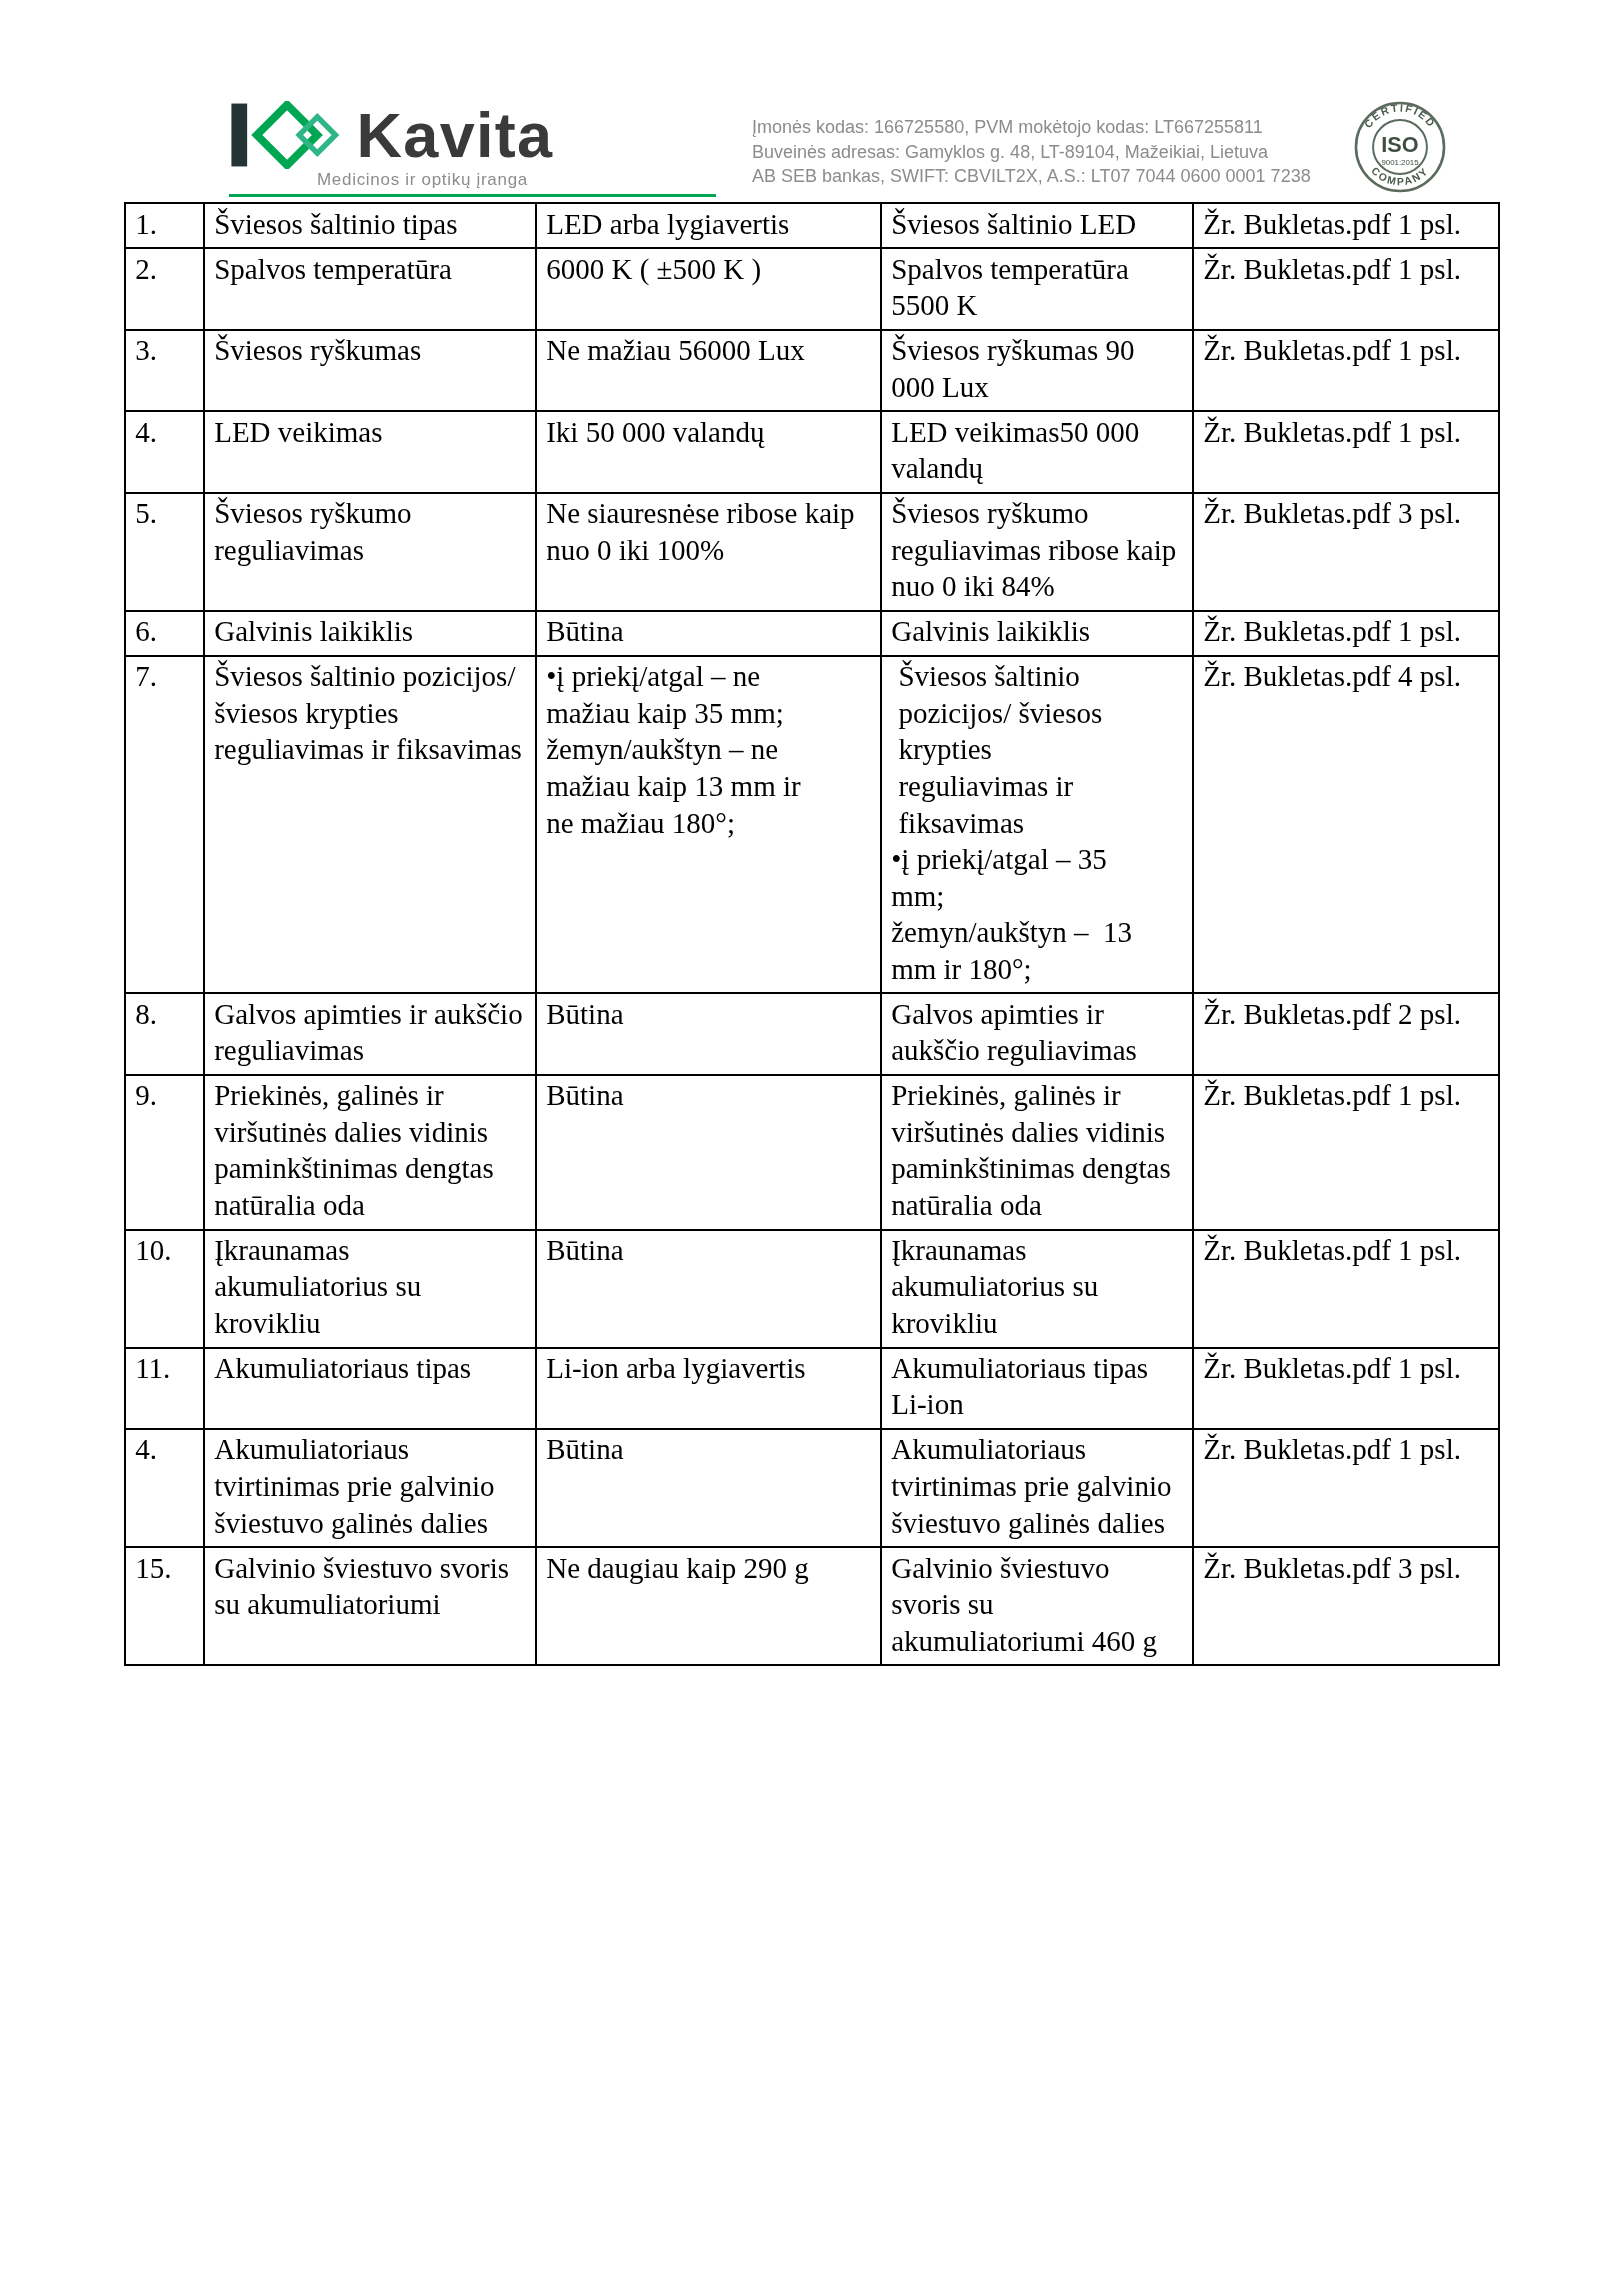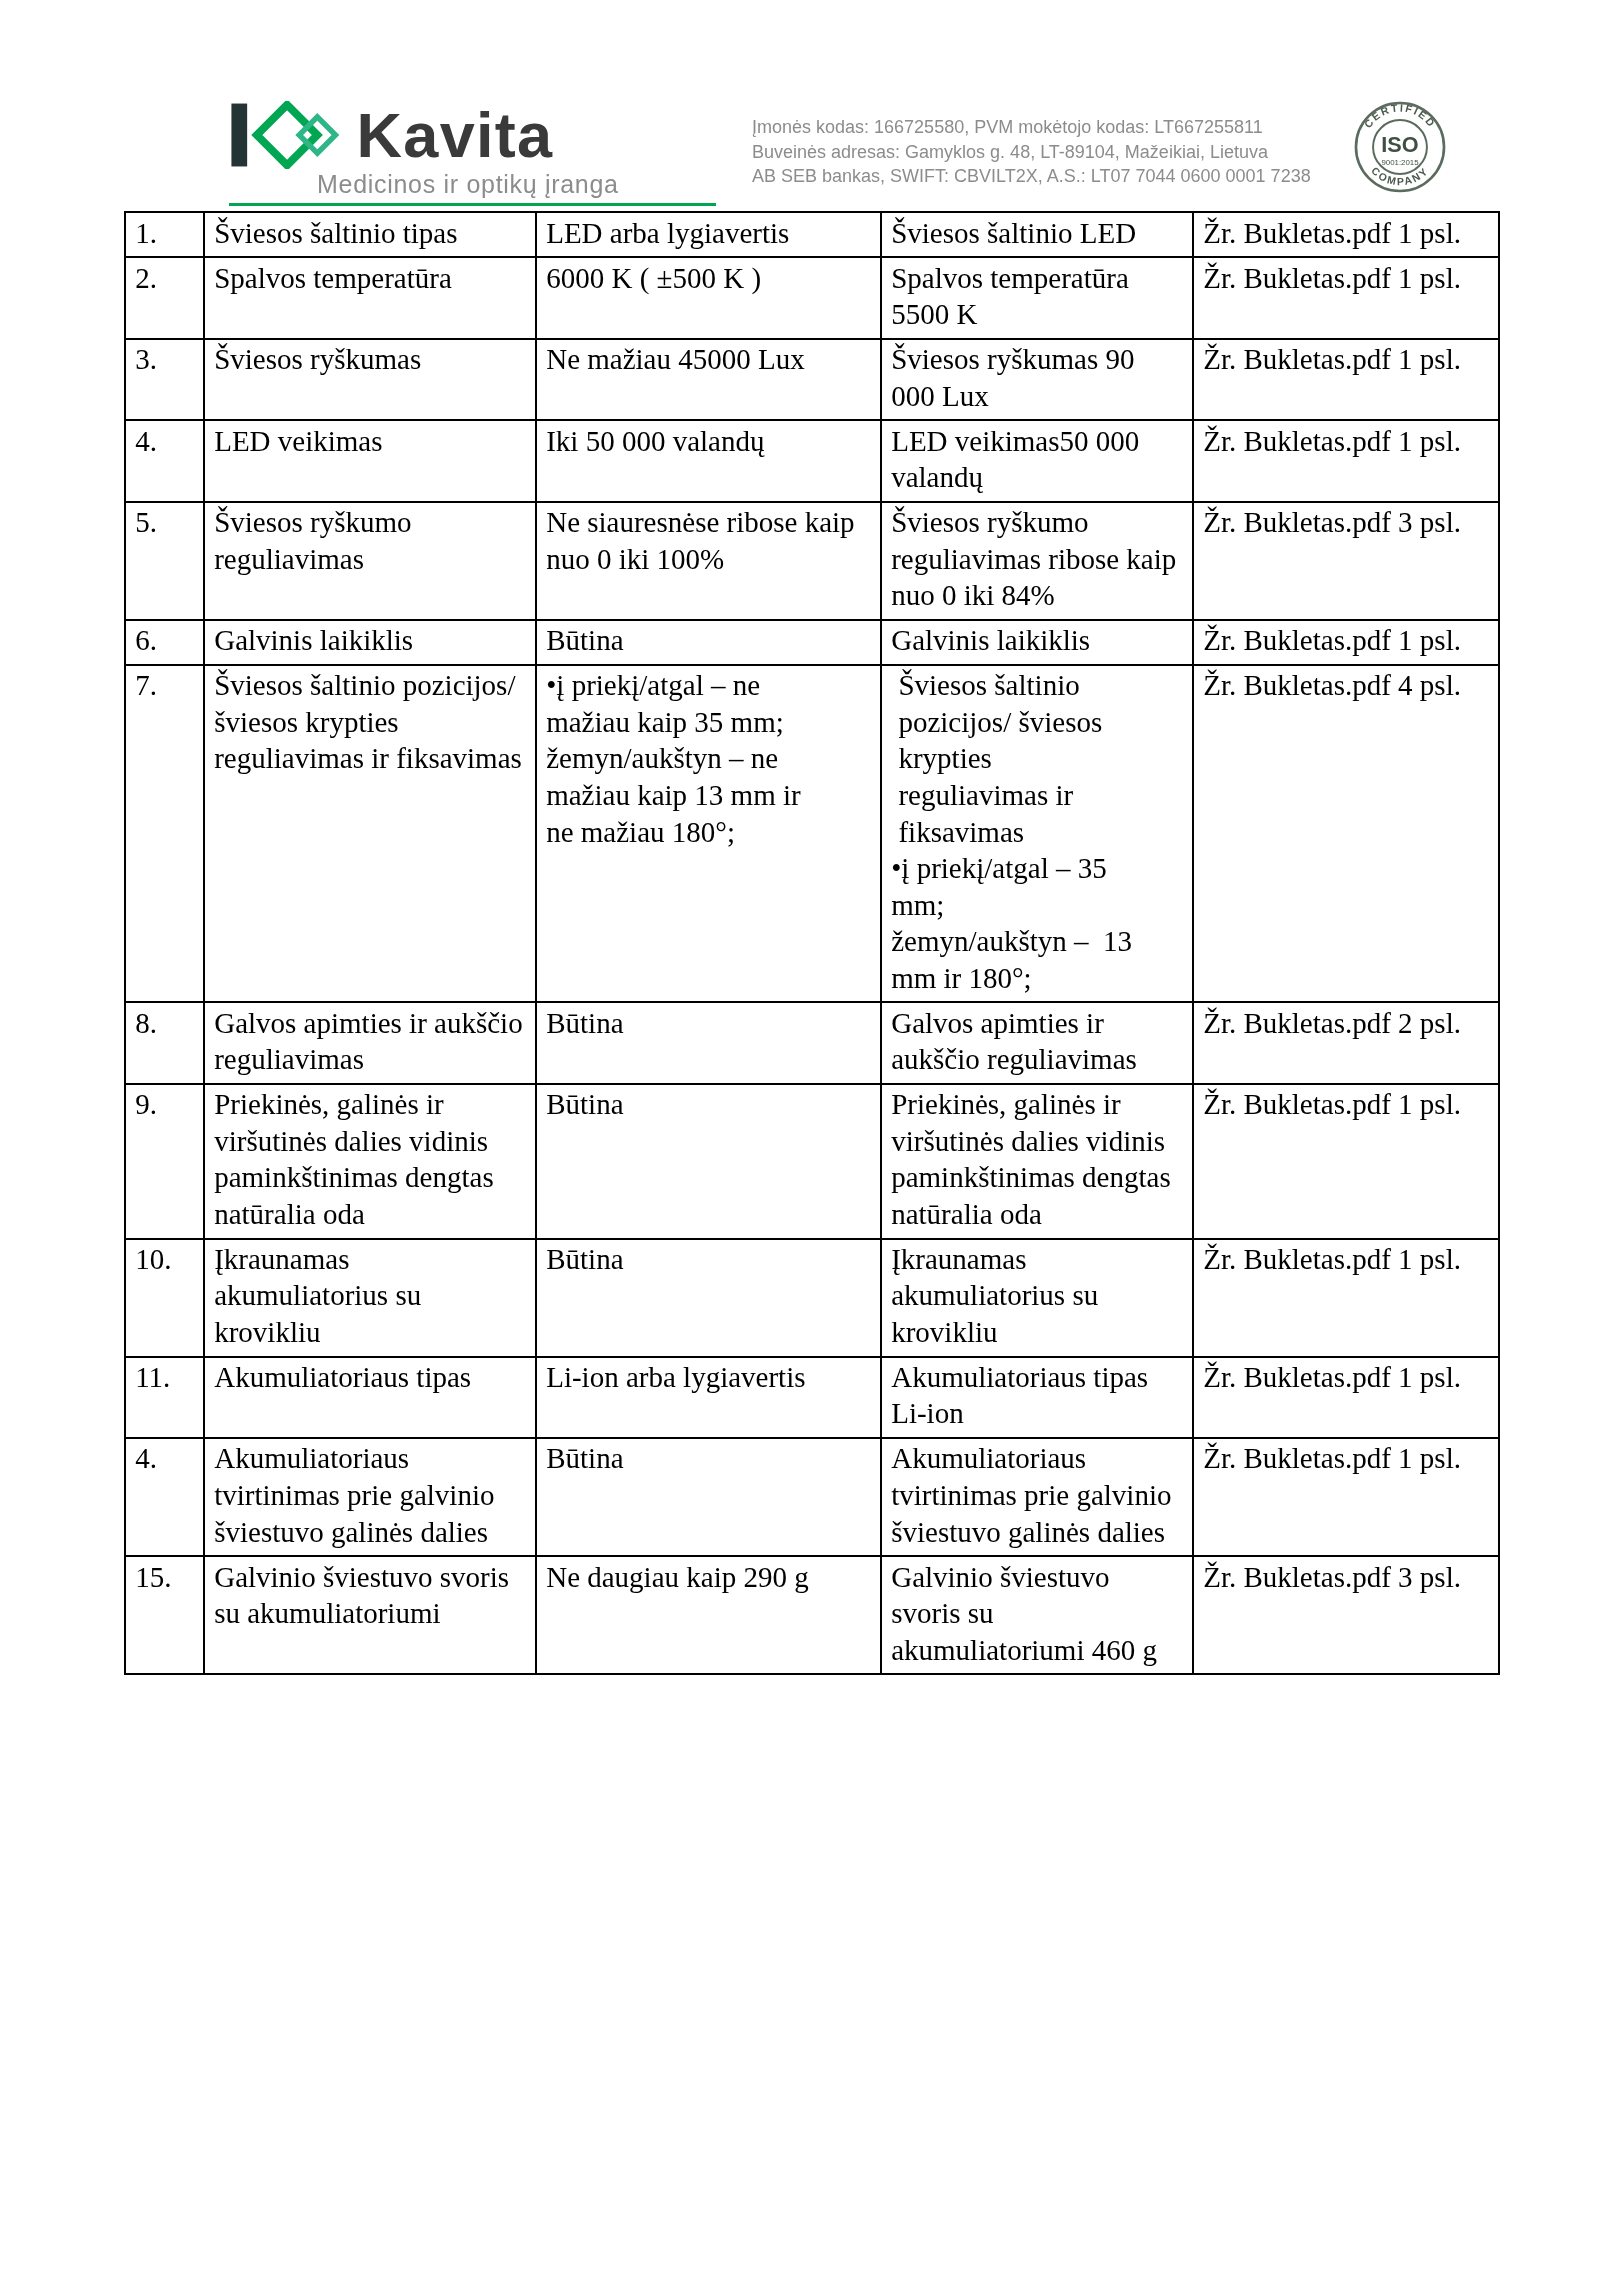--- a/index.html
+++ b/index.html
@@ -31,21 +31,21 @@
     font-family: "Liberation Sans", sans-serif;
     font-weight: bold;
     font-size: 63px;
     line-height: 1;
     color: var(--logo-text, #3a3a3a);
     letter-spacing: 1.3px;
     margin-left: 6.5px;
   }
   .tagline {
     font-family: "Liberation Sans", sans-serif;
-    font-size: 25px;
+    font-size: 17px;
     color: var(--muted-text, #8c8c8c);
     padding-left: 88px;
     margin-top: 1.3px;
     letter-spacing: 0.7px;
   }
   .company-info {
     margin-left: 36px;
     margin-top: 14.4px;
     font-family: "Liberation Sans", sans-serif;
     font-size: 18px;
@@ -143,21 +143,21 @@
       <td class="cell-no">2.</td>
       <td>Spalvos temperatūra</td>
       <td>6000 K ( ±500 K )</td>
       <td>Spalvos temperatūra 5500 K</td>
       <td>Žr. Bukletas.pdf 1 psl.</td>
     </tr>
 
     <tr>
       <td class="cell-no">3.</td>
       <td>Šviesos ryškumas</td>
-      <td>Ne mažiau 45000 Lux</td>
+      <td>Ne mažiau 56000 Lux</td>
       <td>Šviesos ryškumas 90 000 Lux</td>
       <td>Žr. Bukletas.pdf 1 psl.</td>
     </tr>
 
     <tr>
       <td class="cell-no">4.</td>
       <td>LED veikimas</td>
       <td>Iki 50 000 valandų</td>
       <td>LED veikimas50 000 valandų</td>
       <td>Žr. Bukletas.pdf 1 psl.</td>

